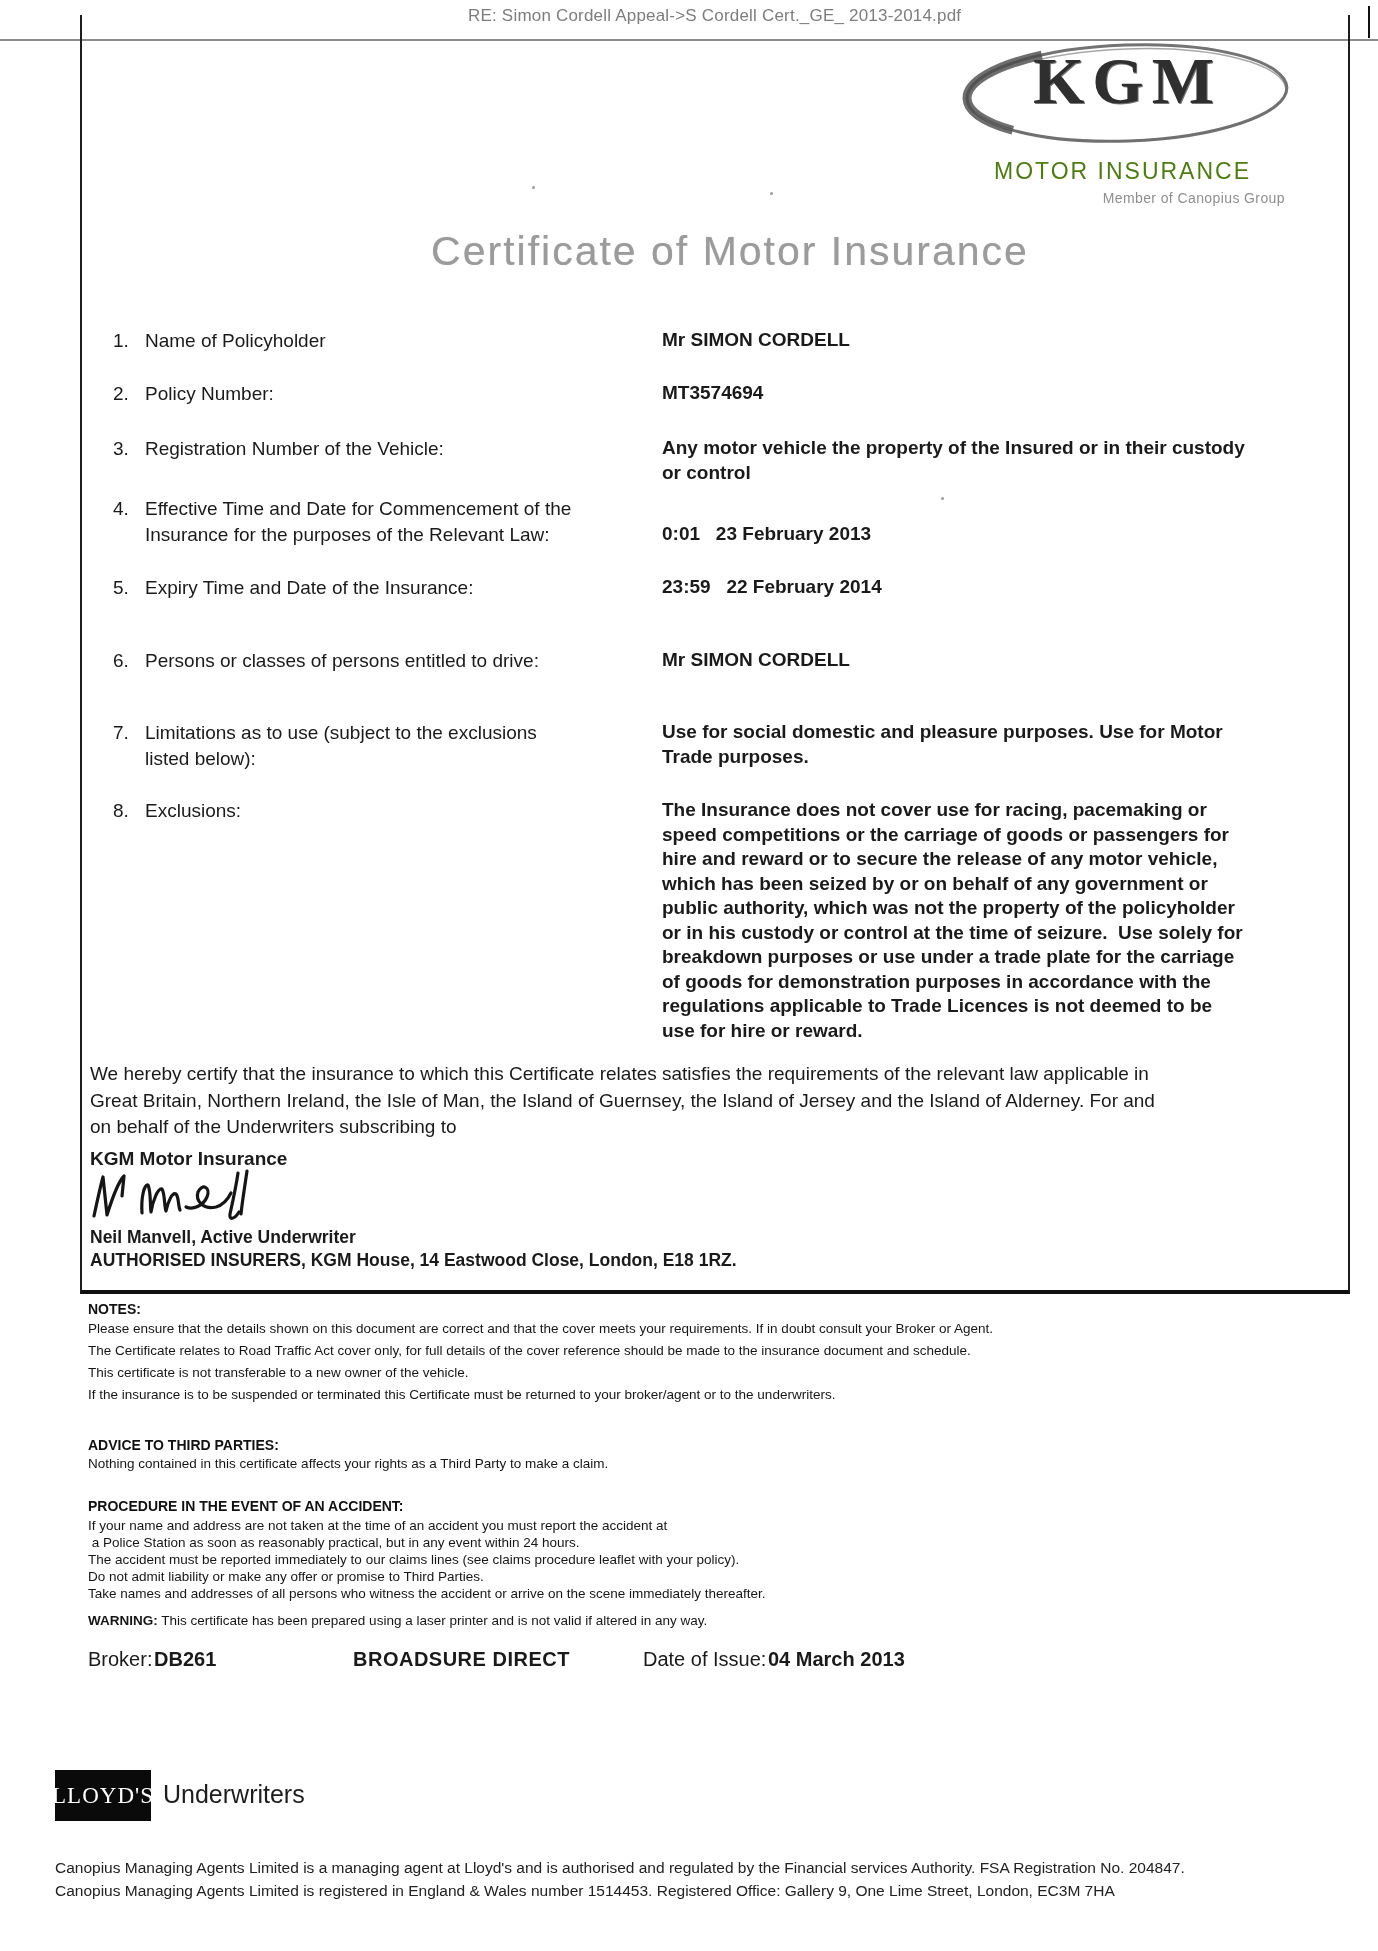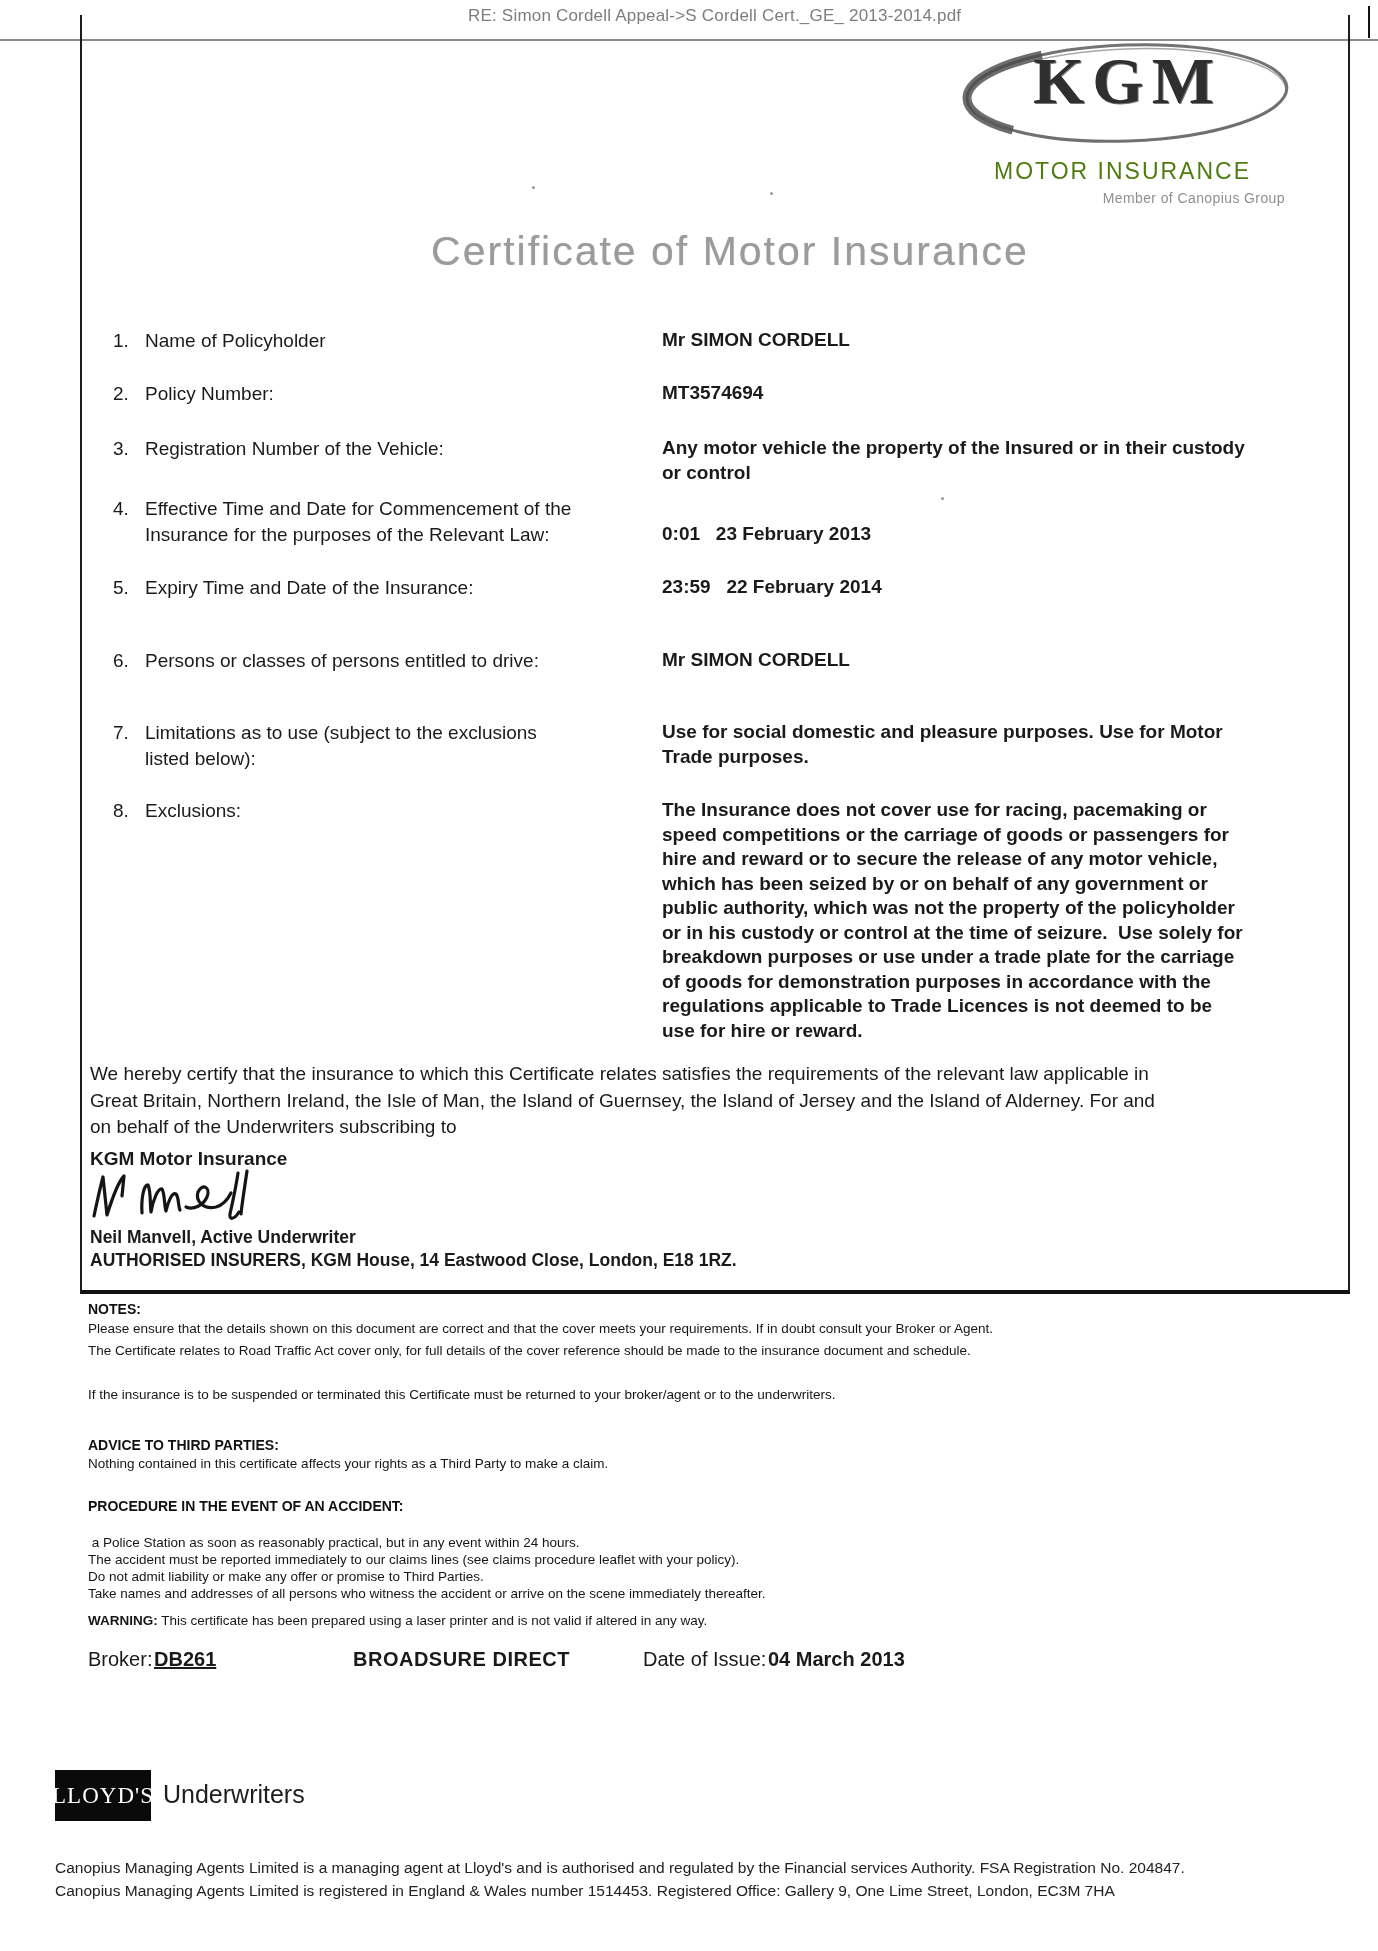--- a/index.html
+++ b/index.html
@@ -72,21 +72,21 @@
   #sig-name{top:1227px;left:90px;font-size:17.5px;font-weight:bold;}
   #sig-address{top:1250px;left:90px;font-size:17.5px;font-weight:bold;}
   
   .sec-head{position:absolute;left:88px;font-size:14px;font-weight:bold;color:#111;}
   .sec-line{position:absolute;left:88px;width:1180px;font-size:13.5px;color:#161616;white-space:pre-wrap;}
   
   #warning-line{top:1613px;left:88px;font-size:13.5px;color:#161616;}
   #warning-line b{font-weight:bold;}
   #broker-row{top:1648px;left:88px;width:1200px;font-size:20px;}
   #broker-label{position:absolute;left:0;top:0;}
-  #broker-value{position:absolute;left:66px;top:0;font-weight:bold;text-decoration:underline;}
+  #broker-value{position:absolute;left:66px;top:0;font-weight:bold;}
   #broker-name{position:absolute;left:265px;top:0;font-weight:bold;letter-spacing:.5px;}
   #issue-label{position:absolute;left:555px;top:0;}
   #issue-value{position:absolute;left:680px;top:0;font-weight:bold;}
   
   #lloyds-box{
     top:1770px;left:55px;width:96px;height:51px;
     background:#0a0a0a;color:#ffffff;
     display:flex;align-items:center;justify-content:center;
     font-family:"Liberation Serif",serif;
     font-size:23px;letter-spacing:1px;
@@ -196,26 +196,28 @@
         <path d="M161,5 C159,19 156,37 155,48"></path>
       </g>
     </svg>
   </div>
   <div class="abs" id="sig-name">Neil Manvell, Active Underwriter</div>
   <div class="abs" id="sig-address">AUTHORISED INSURERS, KGM House, 14 Eastwood Close, London, E18 1RZ.</div>
 
   <div class="sec-head" style="top:1301px">NOTES:</div>
   <div class="sec-line" style="top:1321px">Please ensure that the details shown on this document are correct and that the cover meets your requirements. If in doubt consult your Broker or Agent.</div>
   <div class="sec-line" style="top:1343px">The Certificate relates to Road Traffic Act cover only, for full details of the cover reference should be made to the insurance document and schedule.</div>
+  <div class="sec-line" style="top:1365px">This certificate is not transferable to a new owner of the vehicle.</div>
   <div class="sec-line" style="top:1387px">If the insurance is to be suspended or terminated this Certificate must be returned to your broker/agent or to the underwriters.</div>
 
   <div class="sec-head" style="top:1437px">ADVICE TO THIRD PARTIES:</div>
   <div class="sec-line" style="top:1456px">Nothing contained in this certificate affects your rights as a Third Party to make a claim.</div>
 
   <div class="sec-head" style="top:1498px">PROCEDURE IN THE EVENT OF AN ACCIDENT:</div>
+  <div class="sec-line" style="top:1518px">If your name and address are not taken at the time of an accident you must report the accident at</div>
   <div class="sec-line" style="top:1535px"> a Police Station as soon as reasonably practical, but in any event within 24 hours.</div>
   <div class="sec-line" style="top:1552px">The accident must be reported immediately to our claims lines (see claims procedure leaflet with your policy).</div>
   <div class="sec-line" style="top:1569px">Do not admit liability or make any offer or promise to Third Parties.</div>
   <div class="sec-line" style="top:1586px">Take names and addresses of all persons who witness the accident or arrive on the scene immediately thereafter.</div>
 
   <div class="abs" id="warning-line">
     <b>WARNING:</b><span style="white-space:pre-wrap;"> This certificate has been prepared using a laser printer and is not valid if altered in any way.</span>
   </div>
 
   <div class="abs" id="broker-row">

